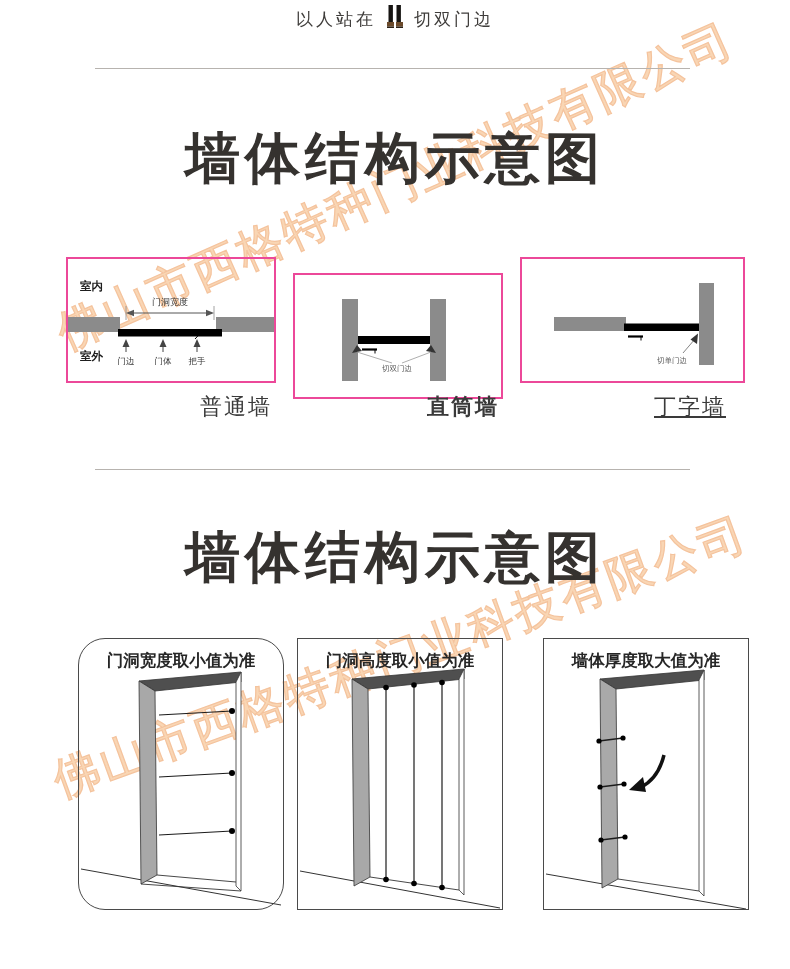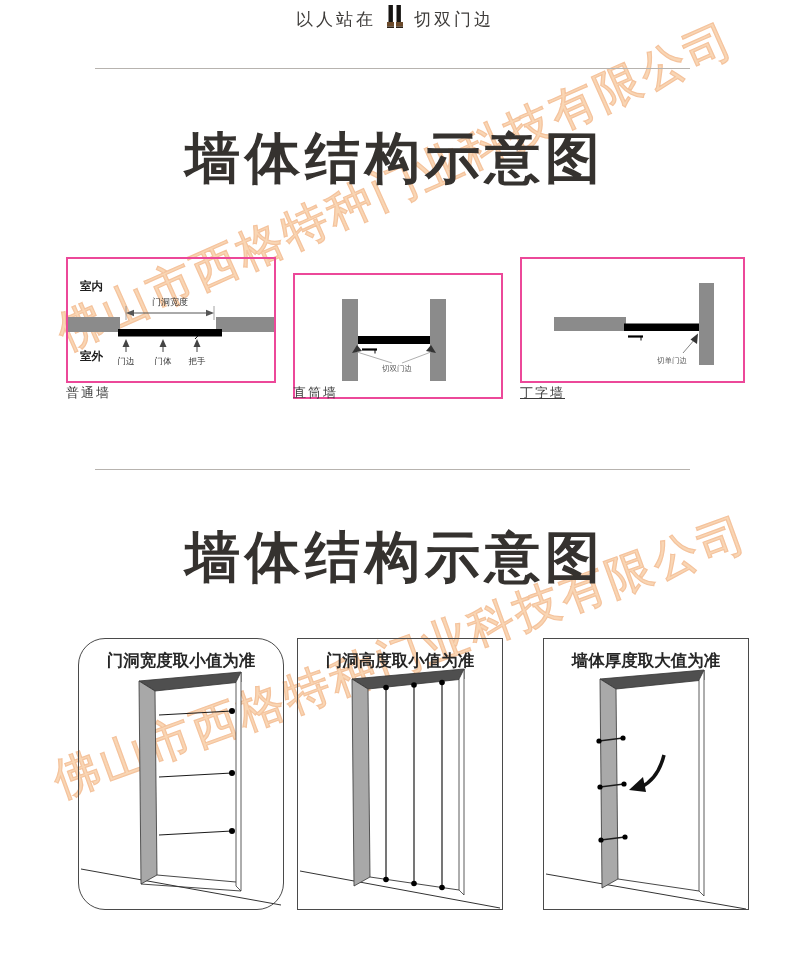--- a/index.html
+++ b/index.html
@@ -45,24 +45,24 @@
   .t1{top:122px;}
   .t2{top:521px;}
   
   .wall-box{
     position:absolute;top:257px;width:206px;height:122px;
     border:2px solid #ec4899;background:transparent;z-index:2;
   }
   .wb1{left:66px;} .wb2{left:293px;margin-top:16px;} .wb3{left:520px;padding-left:15px;}
   .wall-box svg{display:block;width:206px;height:122px;}
   .wall-label{
-    position:absolute;top:384px;width:206px;text-align:left;
-    font-size:13px;letter-spacing:2px;color:#3a3a3a;z-index:2;
-  }
-  .wl1{left:66px;} .wl2{left:293px;} .wl3{left:520px;text-decoration:underline;}
+    position:absolute;top:392px;width:206px;text-align:right;
+    font-size:22px;letter-spacing:2px;color:#3a3a3a;z-index:2;
+  }
+  .wl1{left:66px;} .wl2{left:293px;font-weight:bold;} .wl3{left:520px;text-decoration:underline;}
   
   .measure-box{
     position:absolute;top:638px;width:204px;height:270px;
     border:1px solid #4a4a4a;background:transparent;z-index:2;
   }
   .mb1{left:78px;border-radius:27px;} .mb2{left:297px;} .mb3{left:543px;}
   .measure-box svg{display:block;width:204px;height:270px;}
   .svg-cn{font-family:"Liberation Sans","DejaVu Sans",sans-serif;}
   .serif-cn{font-family:"Liberation Serif","DejaVu Serif",serif;font-weight:bold;}
 </style>

